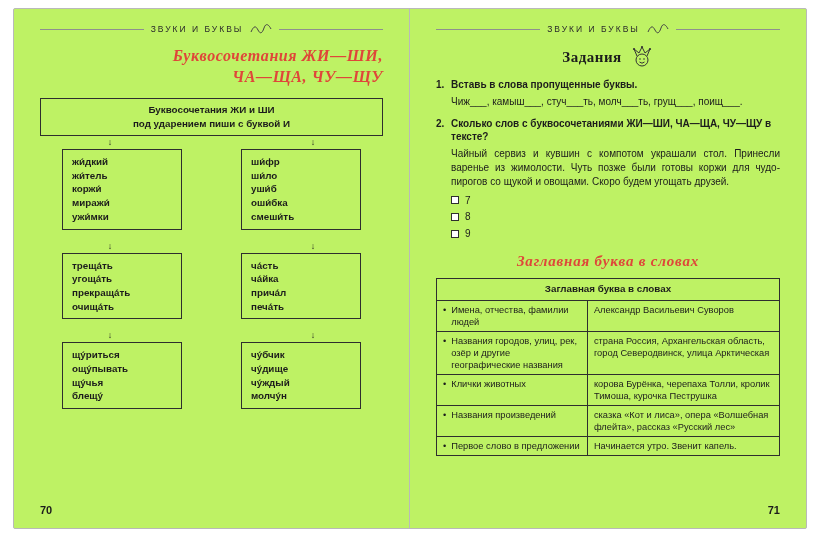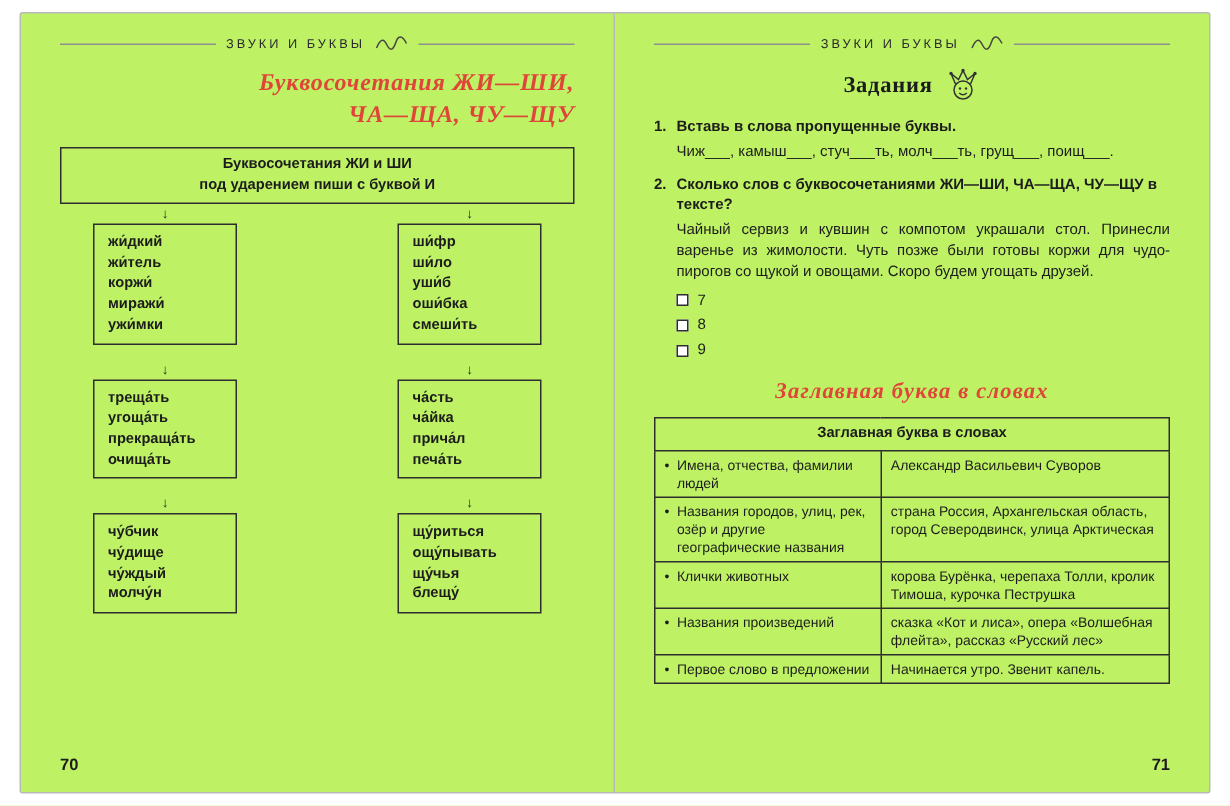--- a/index.html
+++ b/index.html
@@ -19,21 +19,21 @@
   .page-title { text-align:right; white-space:pre-line; color:var(--red);
     font-family:"Liberation Serif", serif; font-style:italic; font-weight:bold;
     font-size:16px; line-height:1.3; letter-spacing:0.6px; margin:9px 0 10px; }
 
   .fc-section { margin-bottom:10px; }
   .fc-rule { border:1.2px solid var(--box); text-align:center; white-space:pre-line;
     font-weight:bold; font-size:9.8px; line-height:1.45; padding:4px 20px; }
   .fc-arrows, .fc-words { display:flex; justify-content:space-between; padding:0 22px; }
   .fc-arrows { padding-top:0; height:13px; }
   .arrow-slot { width:96px; text-align:center; font-size:9px; line-height:13px; color:#222; }
-  .word-box { width:96px; border:1.2px solid var(--box); padding:5px 9px; font-size:9.8px;
+  .word-box { width:120px; border:1.2px solid var(--box); padding:5px 9px; font-size:9.8px;
     line-height:1.4; white-space:pre-line; font-weight:600; }
 
   .tasks-title-row { display:flex; justify-content:center; align-items:center; gap:8px; margin:8px 0 9px; }
   .tasks-title { font-family:"Liberation Serif", serif; font-weight:bold; font-size:15px; letter-spacing:0.5px; }
 
   .task { display:flex; margin-bottom:8px; font-size:10px; line-height:1.38; }
   .task-num { width:15px; flex:none; font-weight:bold; }
   .task-content { flex:1; }
   .task-title { font-weight:bold; }
   .task-body { margin-top:3px; text-align:justify; }
@@ -114,28 +114,28 @@
 печа́ть</div>
         </div>
       </div>
 
       <div class="fc-section">
         <div class="fc-arrows">
           <span class="arrow-slot">↓</span>
           <span class="arrow-slot">↓</span>
         </div>
         <div class="fc-words">
+          <div class="word-box">щу́риться
+ощу́пывать
+щу́чья
+блещу́</div>
           <div class="word-box">чу́бчик
 чу́дище
 чу́ждый
 молчу́н</div>
-          <div class="word-box">щу́риться
-ощу́пывать
-щу́чья
-блещу́</div>
         </div>
       </div>
 
       <div class="page-num">70</div>
     </div>
 
     <div class="page right">
       <div class="page-header">
         <span class="rule"></span>
         <span class="header-text">ЗВУКИ  И  БУКВЫ</span>

